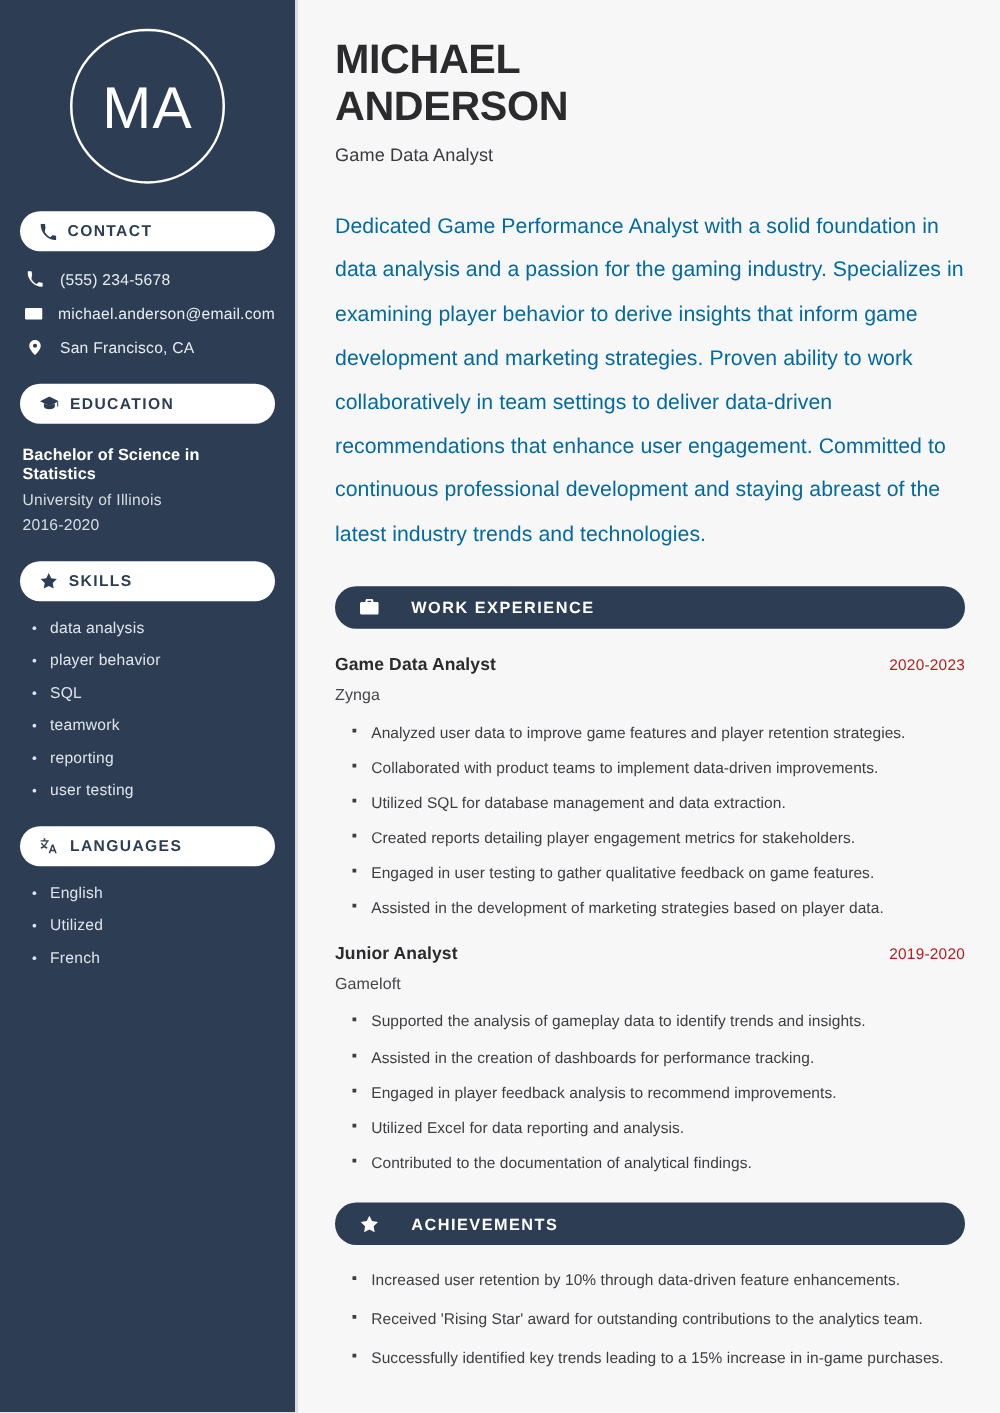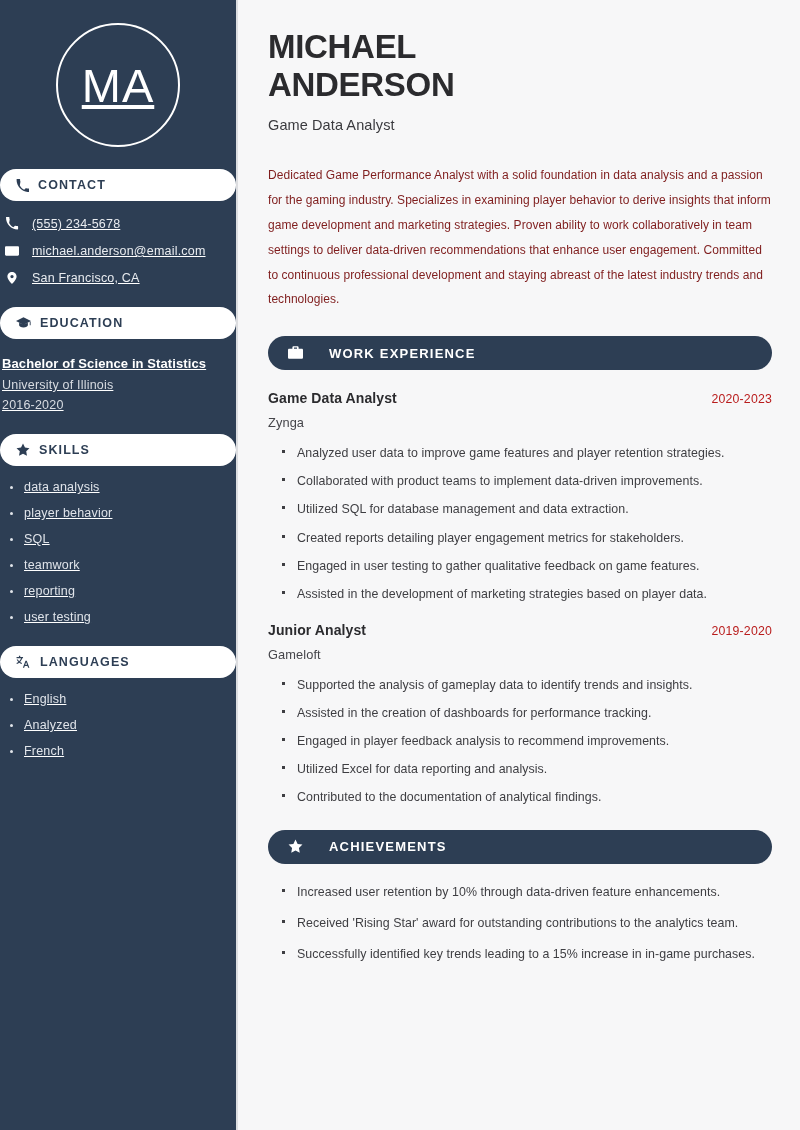--- a/index.html
+++ b/index.html
@@ -19,23 +19,22 @@
     background: #f7f7f8;
     overflow: hidden;
   }
 
   
   .sidebar {
     width: 238px;
     flex: 0 0 238px;
     background: #2d3e54;
     border-right: 2px solid #dcdde0;
-    padding: 0 0;
+    padding: 0 16px;
     color: #ffffff;
-    text-decoration: underline;
   }
 
   .avatar-wrap {
     display: flex;
     justify-content: center;
     margin-top: 23px;
   }
   .avatar {
     width: 124px;
     height: 124px;
@@ -136,23 +135,23 @@
   }
   .job-title {
     margin-top: 14px;
     font-size: 14.5px;
     color: #3a3a3e;
     letter-spacing: .1px;
   }
 
   .summary {
     margin-top: 30px;
-    font-size: 12px;
+    font-size: 17px;
     line-height: 2.07;
-    color: #7f1d1d;
+    color: #0369a1;
     letter-spacing: .05px;
   }
 
   
   .dark-pill {
     margin-top: 24px;
     height: 34px;
     background: #2d3e54;
     border-radius: 17px;
     display: flex;
@@ -301,21 +300,21 @@
       <span class="ico">
         <svg width="15" height="14" viewBox="0 0 24 24" fill="#2d3e54">
             <path d="M10.5 3.6H6.4V1.1H4.2v2.5H.1v2h7.7c-.5 1.9-1.6 3.6-3.1 4.9-.9-.8-1.7-1.8-2.3-2.9H.3c.7 1.6 1.7 3 3 4.2-1 .7-2.1 1.3-3.3 1.7l.6 2c1.5-.5 2.9-1.3 4.1-2.3 1.2 1 2.6 1.8 4.1 2.3l.6-2c-1.2-.4-2.3-1-3.3-1.7 1.9-1.8 3.2-4.1 3.7-6.2h1.4v-2h-.7zM17.6 9.7h-2.2l-4.5 12h2.2l1.1-3h4.6l1.1 3h2.2l-4.5-12zm-2.7 7l1.6-4.3 1.6 4.3h-3.2z"></path>
           </svg>
       </span>
       <span class="pill-label">LANGUAGES</span>
     </div>
 
     <ul class="side-list">
       <li>English</li>
-      <li>Analyzed</li>
+      <li>Utilized</li>
       <li>French</li>
     </ul>
 
   </aside>
 
   <main class="main">
 
     <h1 class="name">
       <span>MICHAEL</span><br>
       <span>ANDERSON</span>

